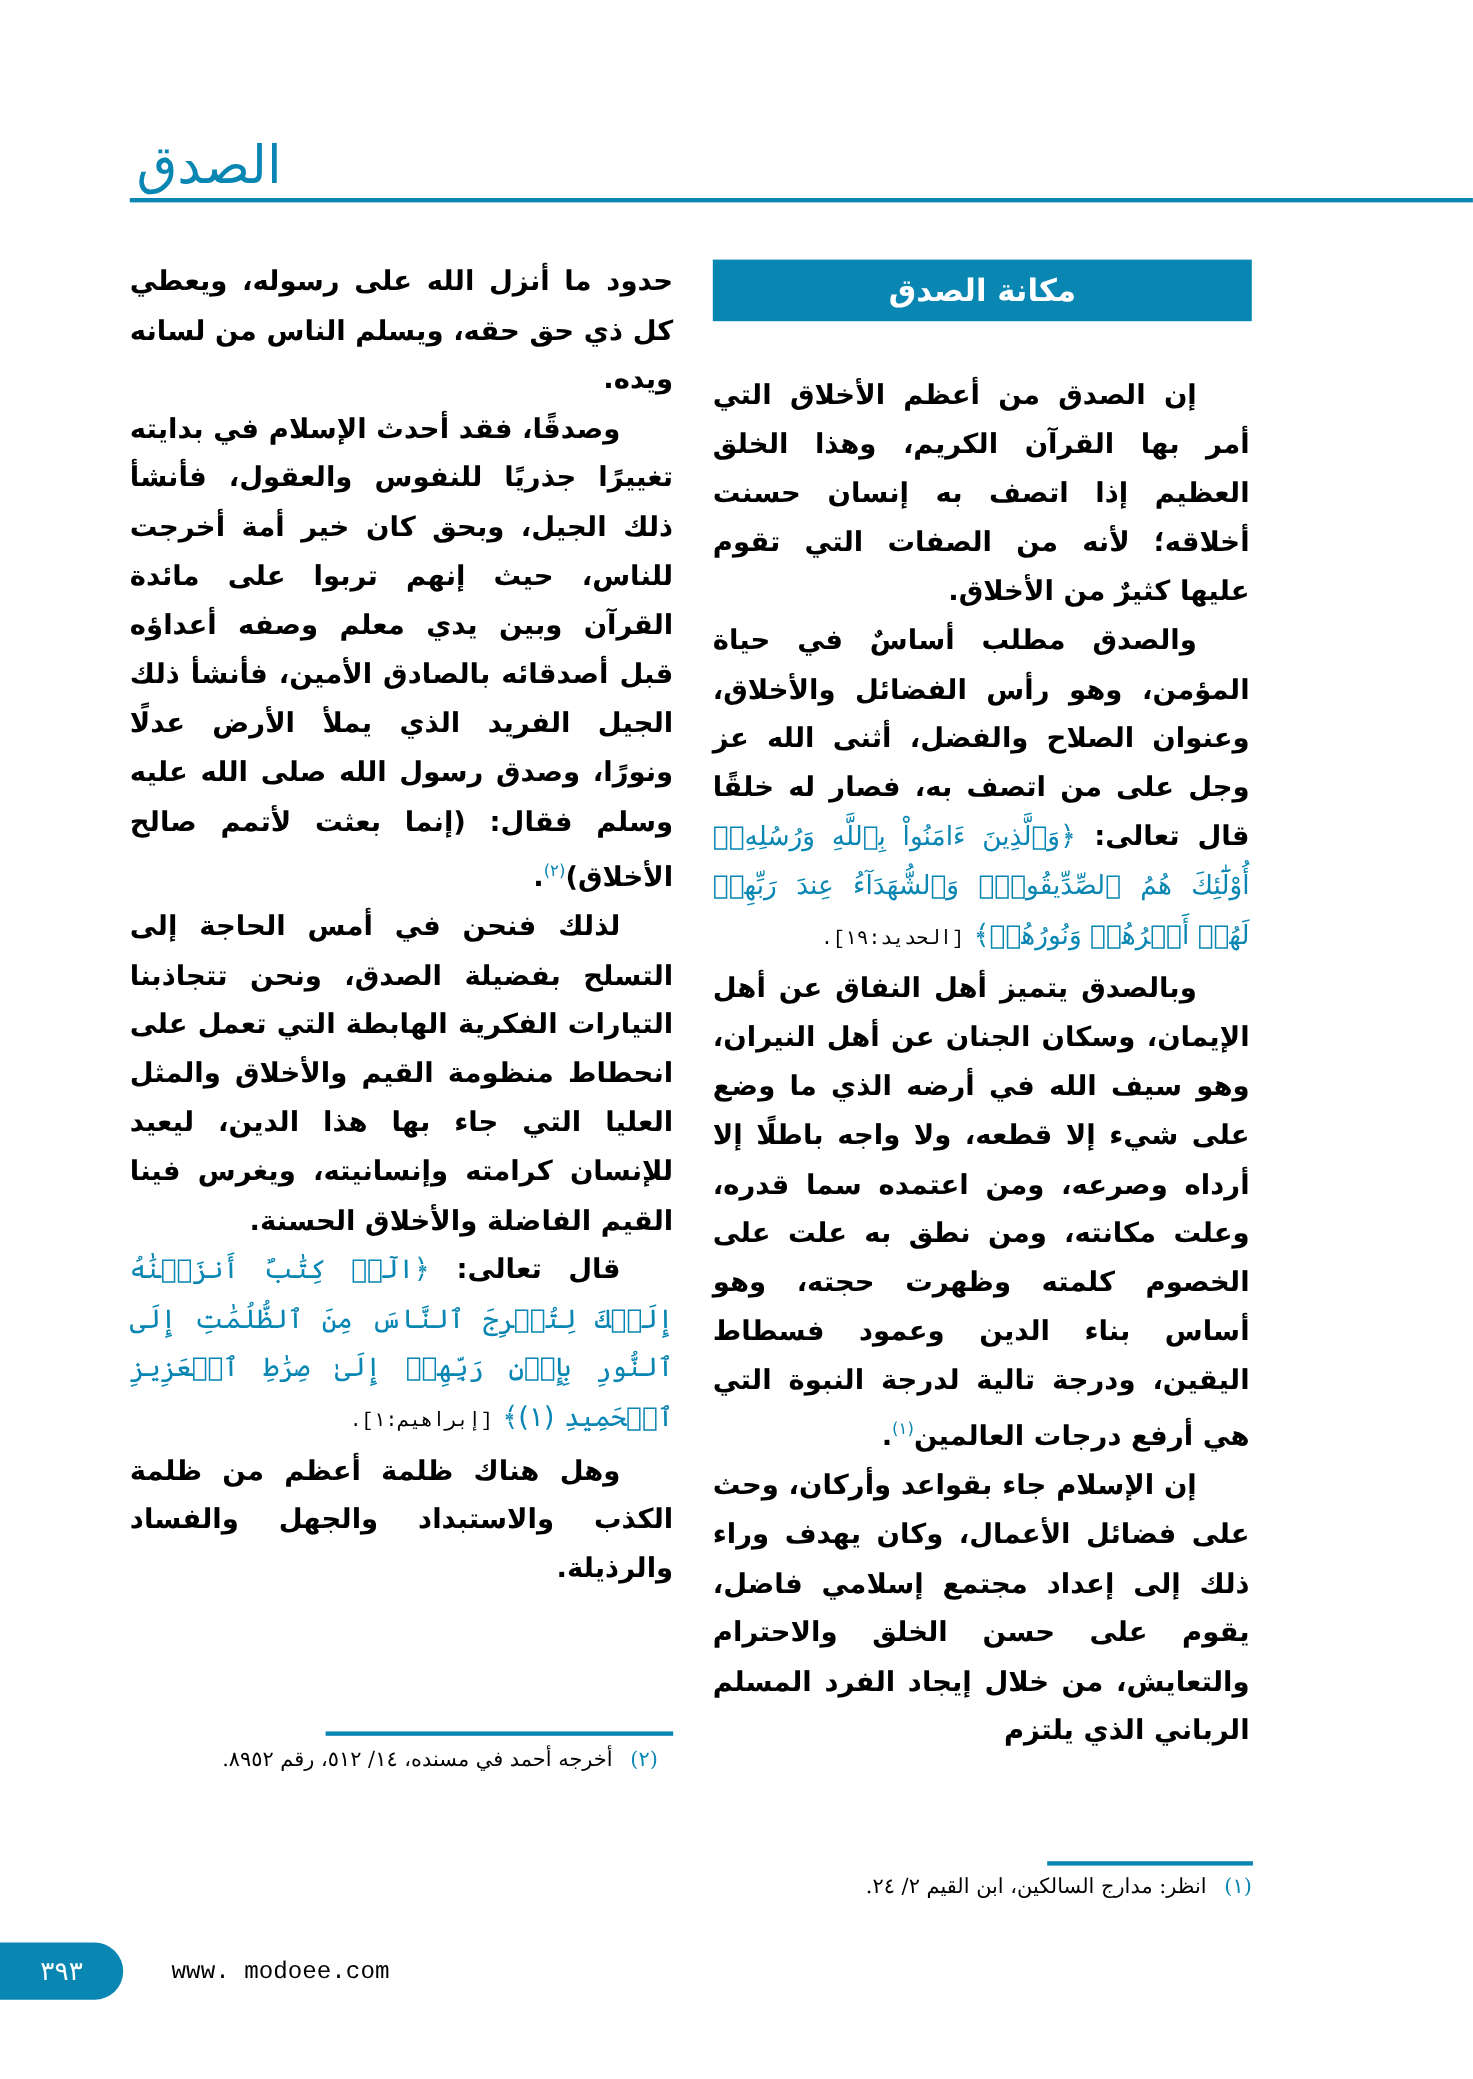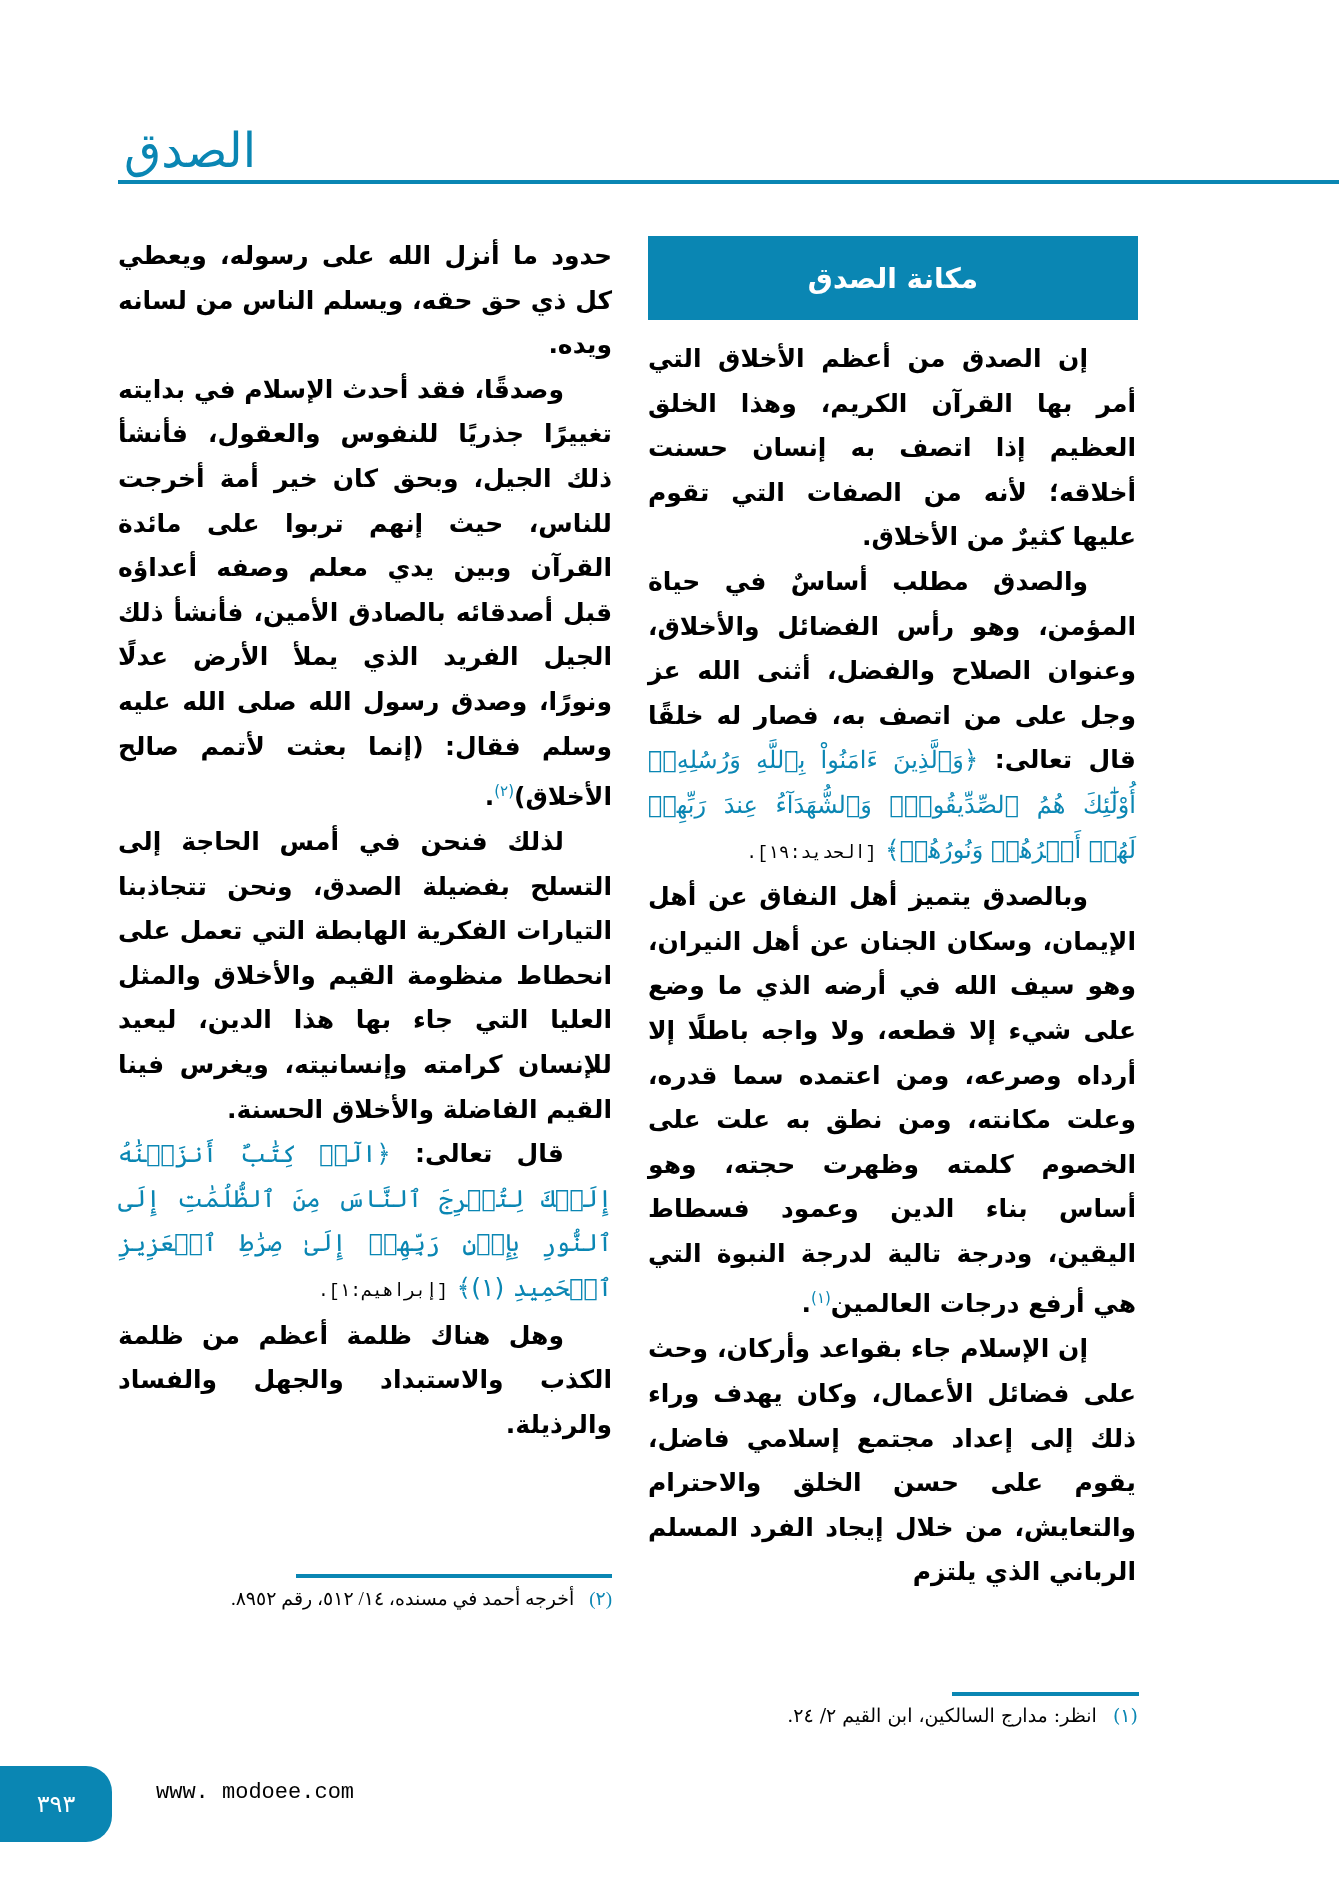--- a/index.html
+++ b/index.html
@@ -17,21 +17,21 @@
     background: #0a86b3;
   }
   .col {
     position: absolute; direction: rtl; text-align: justify;
     font-family: "DejaVu Sans", sans-serif; font-weight: bold;
     font-size: 25px; line-height: 44.6px;
   }
   .col-right { left: 648px; top: 322px; width: 488px; margin-top: 15px; }
   .col-left  { left: 118px; top: 234px; width: 494px; }
   .section-banner {
-    position: absolute; left: 648px; top: 236px; width: 490px; height: 84px;
+    position: absolute; left: 648px; top: 236px; width: 490px; height: 56px;
     background: #0a86b3; color: #fff; display: flex; align-items: center;
     justify-content: center; font-size: 28px; font-weight: bold;
     font-family: "DejaVu Sans", sans-serif;
   }
   p { margin: 0; }
   .indent { text-indent: 48px; }
   .quran {
     color: #0a86b3; font-family: "DejaVu Serif", serif; font-weight: normal;
     font-size: 24px;
   }
@@ -41,23 +41,23 @@
   .fn-rule { position: absolute; height: 4px; background: #0a86b3; }
   .fn-rule-right { left: 952px; top: 1692px; width: 187px; }
   .fn-rule-left  { left: 296px; top: 1574px; width: 316px; }
   .footnote {
     position: absolute; direction: rtl; text-align: justify;
     font-family: "DejaVu Serif", serif; font-weight: normal;
     font-size: 19px; line-height: 26px;
   }
   .footnote .fn-num { color: #0a86b3; margin-left: 10px; }
   .fn-right { left: 648px; top: 1702px; width: 490px; }
-  .fn-left  { left: 118px; top: 1586px; width: 494px; font-family: Liberation Serif, serif; }
+  .fn-left  { left: 104px; top: 1586px; width: 494px; }
   .page-badge {
-    position: absolute; left: 0; top: 1766px; width: 112px; height: 76px;
+    position: absolute; left: 0; top: 1766px; width: 112px; height: 52px;
     background: #0a86b3; border-radius: 0 26px 26px 0; color: #fff;
     display: flex; align-items: center; justify-content: center;
     font-size: 24px; font-family: "DejaVu Sans", sans-serif; text-align: right;
   }
   .site-url {
     position: absolute; left: 156px; top: 1780px; direction: ltr;
     color: #000000; font-size: 22px; font-family: Liberation Mono, monospace;
   }
 </style>
 </head>

